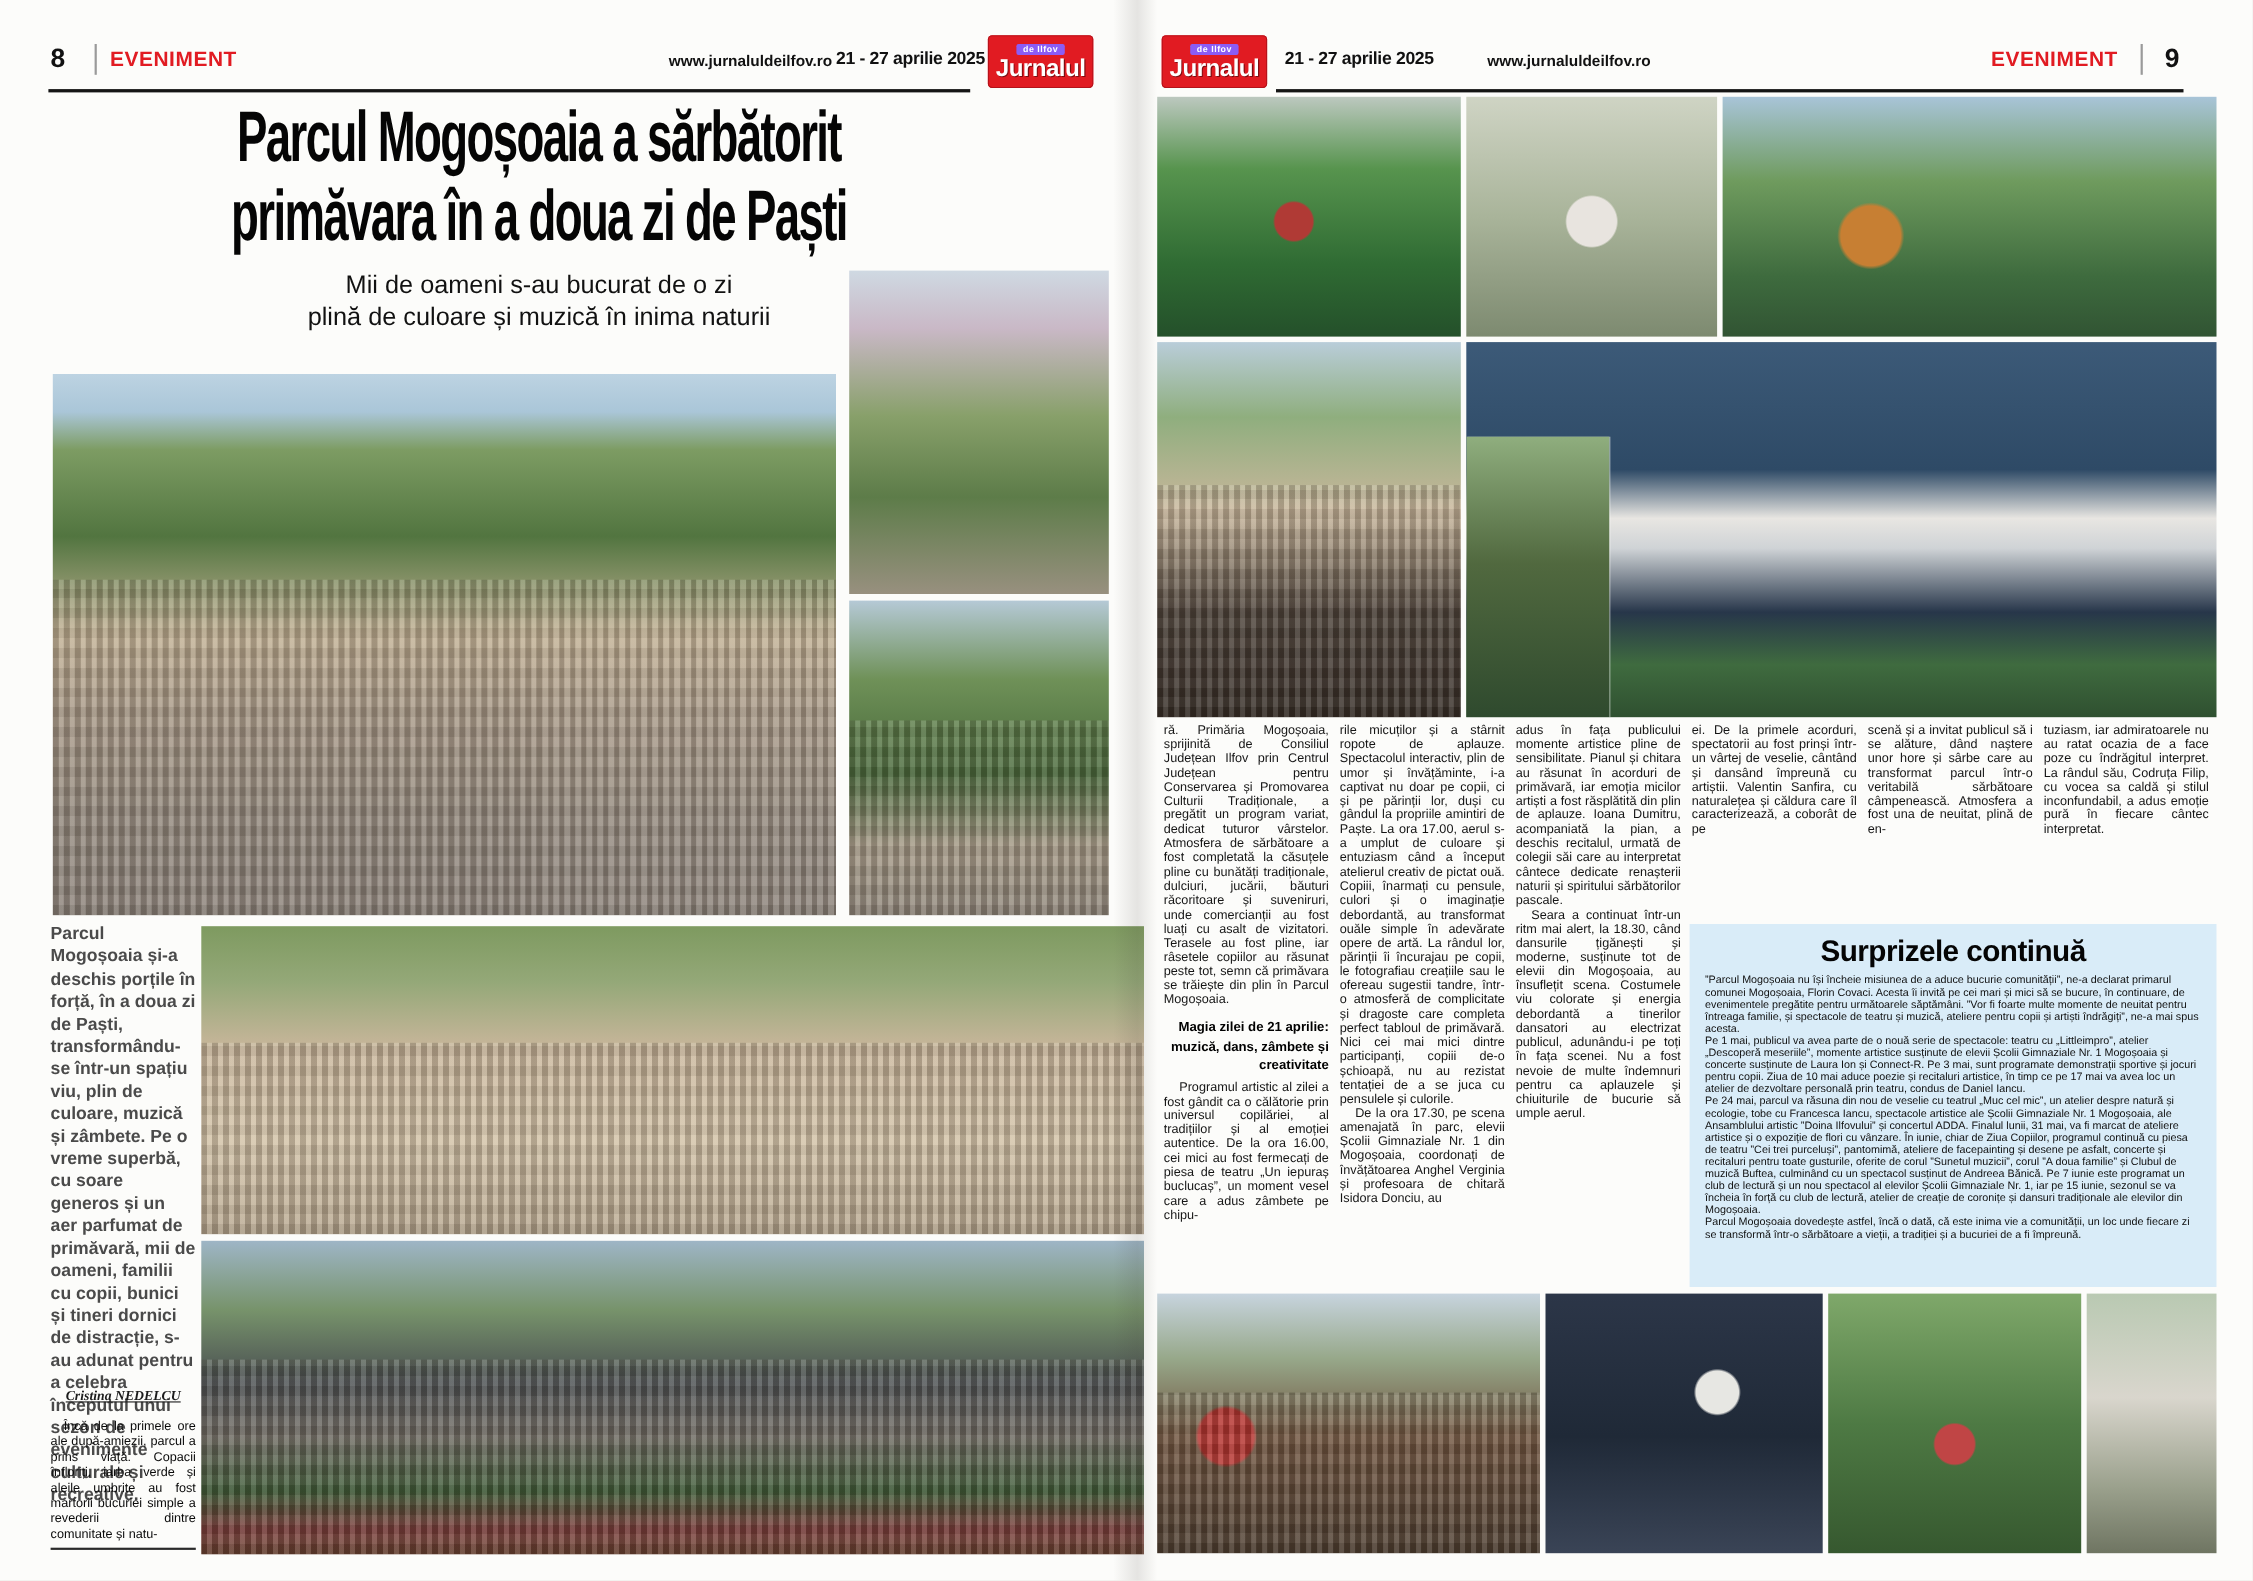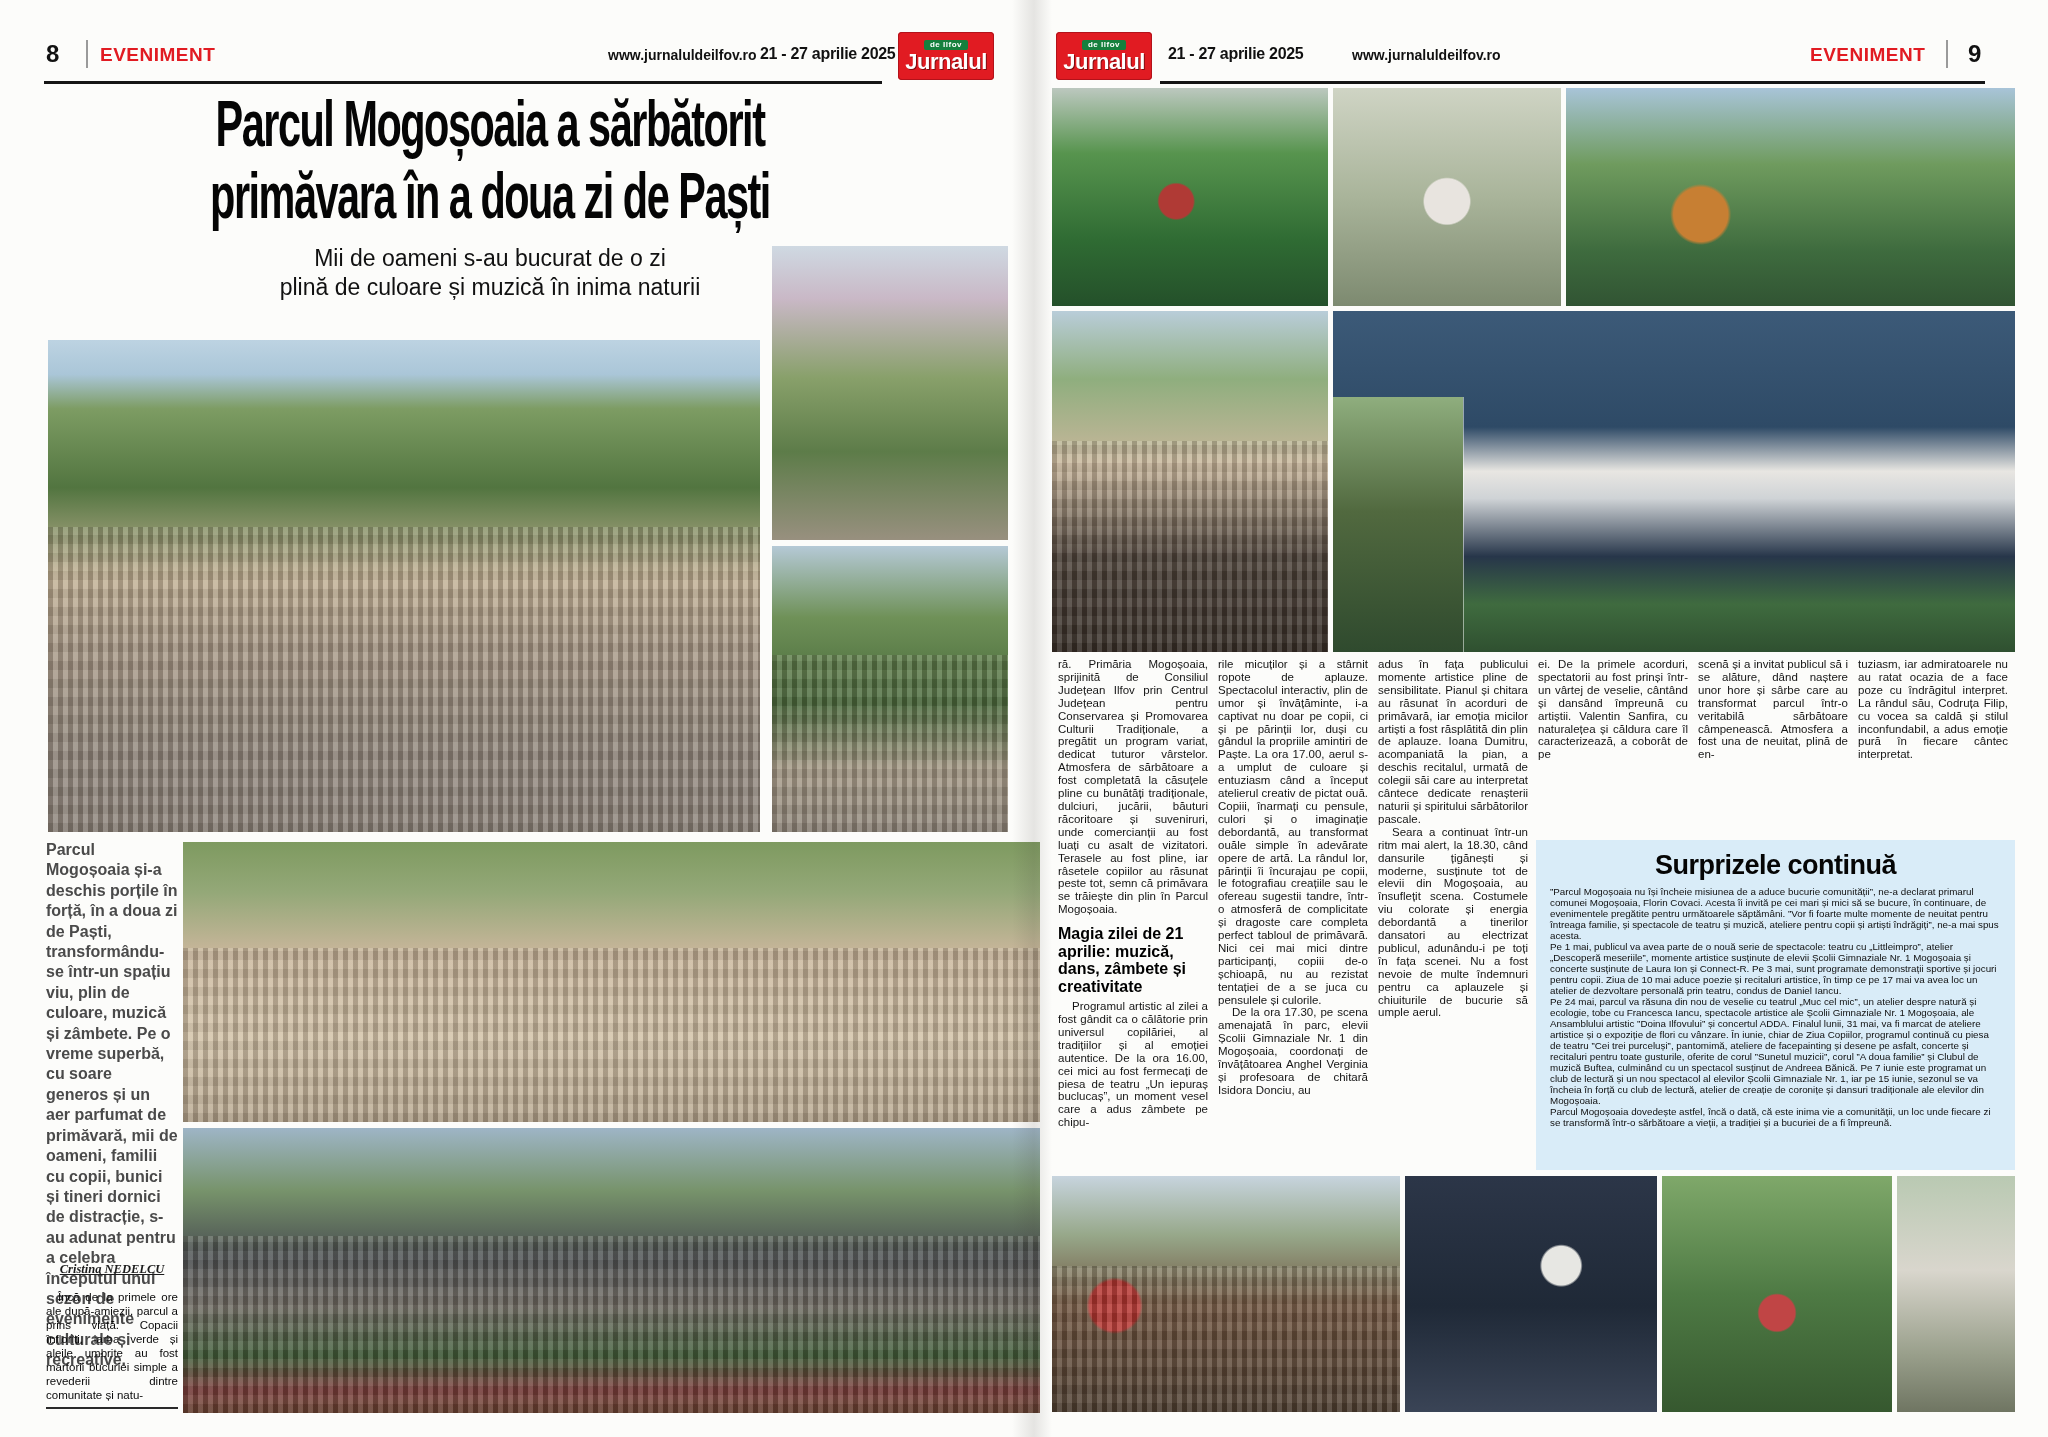--- a/index.html
+++ b/index.html
@@ -9,21 +9,21 @@
   
   .pgnum{font-size:24px;font-weight:bold;color:#111;}
   .section{font-size:19px;font-weight:bold;color:#e11b22;letter-spacing:.5px;}
   .hsep{width:2px;height:28px;background:#9a9a9a;}
   .url{font-size:14px;font-weight:bold;color:#111;}
   .hdate{font-size:16px;font-weight:bold;color:#111;letter-spacing:-.3px;}
   .rule{height:3px;background:#151515;}
   .logo{width:96px;height:48px;background:#e11b22;border-radius:4px;
         display:flex;flex-direction:column;align-items:center;justify-content:center;
         box-shadow:0 0 0 1px #b3121a inset;}
-  .logo-banner{font-size:8px;font-weight:bold;color:#fff;background:#15803d;
+  .logo-banner{font-size:8px;font-weight:bold;color:#fff;background:#8b5cf6;
         padding:0 6px;line-height:10px;border-radius:2px;margin-bottom:1px;letter-spacing:.5px;}
   .logo-name{font-size:22px;font-weight:bold;color:#fff;line-height:22px;
         letter-spacing:-.5px;text-shadow:1px 1px 0 #7e0d12;}
   
   .headline{width:870px;text-align:center;font-weight:bold;font-size:56px;line-height:62px;
         letter-spacing:-2px;transform:scale(.74,1.16);transform-origin:50% 0;color:#050505;}
   .subhead{width:620px;text-align:center;font-size:23px;line-height:29px;color:#111;}
   
   .photo{position:absolute;overflow:hidden;background:#999;}
   .tex::after{content:"";position:absolute;left:0;right:0;bottom:0;top:38%;
@@ -56,22 +56,22 @@
   .byline{width:132px;text-align:center;font-family:"Liberation Serif",serif;
       font-style:italic;font-weight:bold;font-size:12.5px;text-decoration:underline;color:#1c1c1c;}
   .intro{width:132px;font-size:11.5px;line-height:14px;font-weight:normal;text-align:justify;
       color:#0a0a0a;border-bottom:2px solid #2a2a2a;padding-bottom:5px;}
   .intro p{margin:0;text-indent:12px;}
   
   .ncol{position:absolute;width:150px;font-size:11.5px;line-height:12.9px;text-align:justify;
       color:#151515;overflow:hidden;hyphens:auto;}
   .ncol p{margin:0;}
   .ncol p.ind{text-indent:14px;}
-  .colsub{font-size:16px;line-height:17.5px;font-weight:bold;color:#000;
-      margin:9px 0 5px 0;text-align:left;}
+  .colsub{font-size:12px;line-height:17.5px;font-weight:bold;color:#000;
+      margin:9px 0 5px 0;text-align:right;}
   
   .sbox{background:#d9ecf8;padding:8px 14px;box-sizing:border-box;overflow:hidden;}
   .sbox-title{font-size:27px;line-height:30px;font-weight:bold;text-align:center;
       letter-spacing:-.5px;color:#050505;margin:2px 0 6px 0;}
   .sbox p{margin:0;font-size:9.8px;line-height:11px;color:#101010;text-align:left;}
   
   .fold{background:linear-gradient(90deg,rgba(0,0,0,0) 0%,rgba(60,55,50,.10) 45%,rgba(60,55,50,.12) 55%,rgba(0,0,0,0) 100%);}
 </style>
 </head>
 <body>

